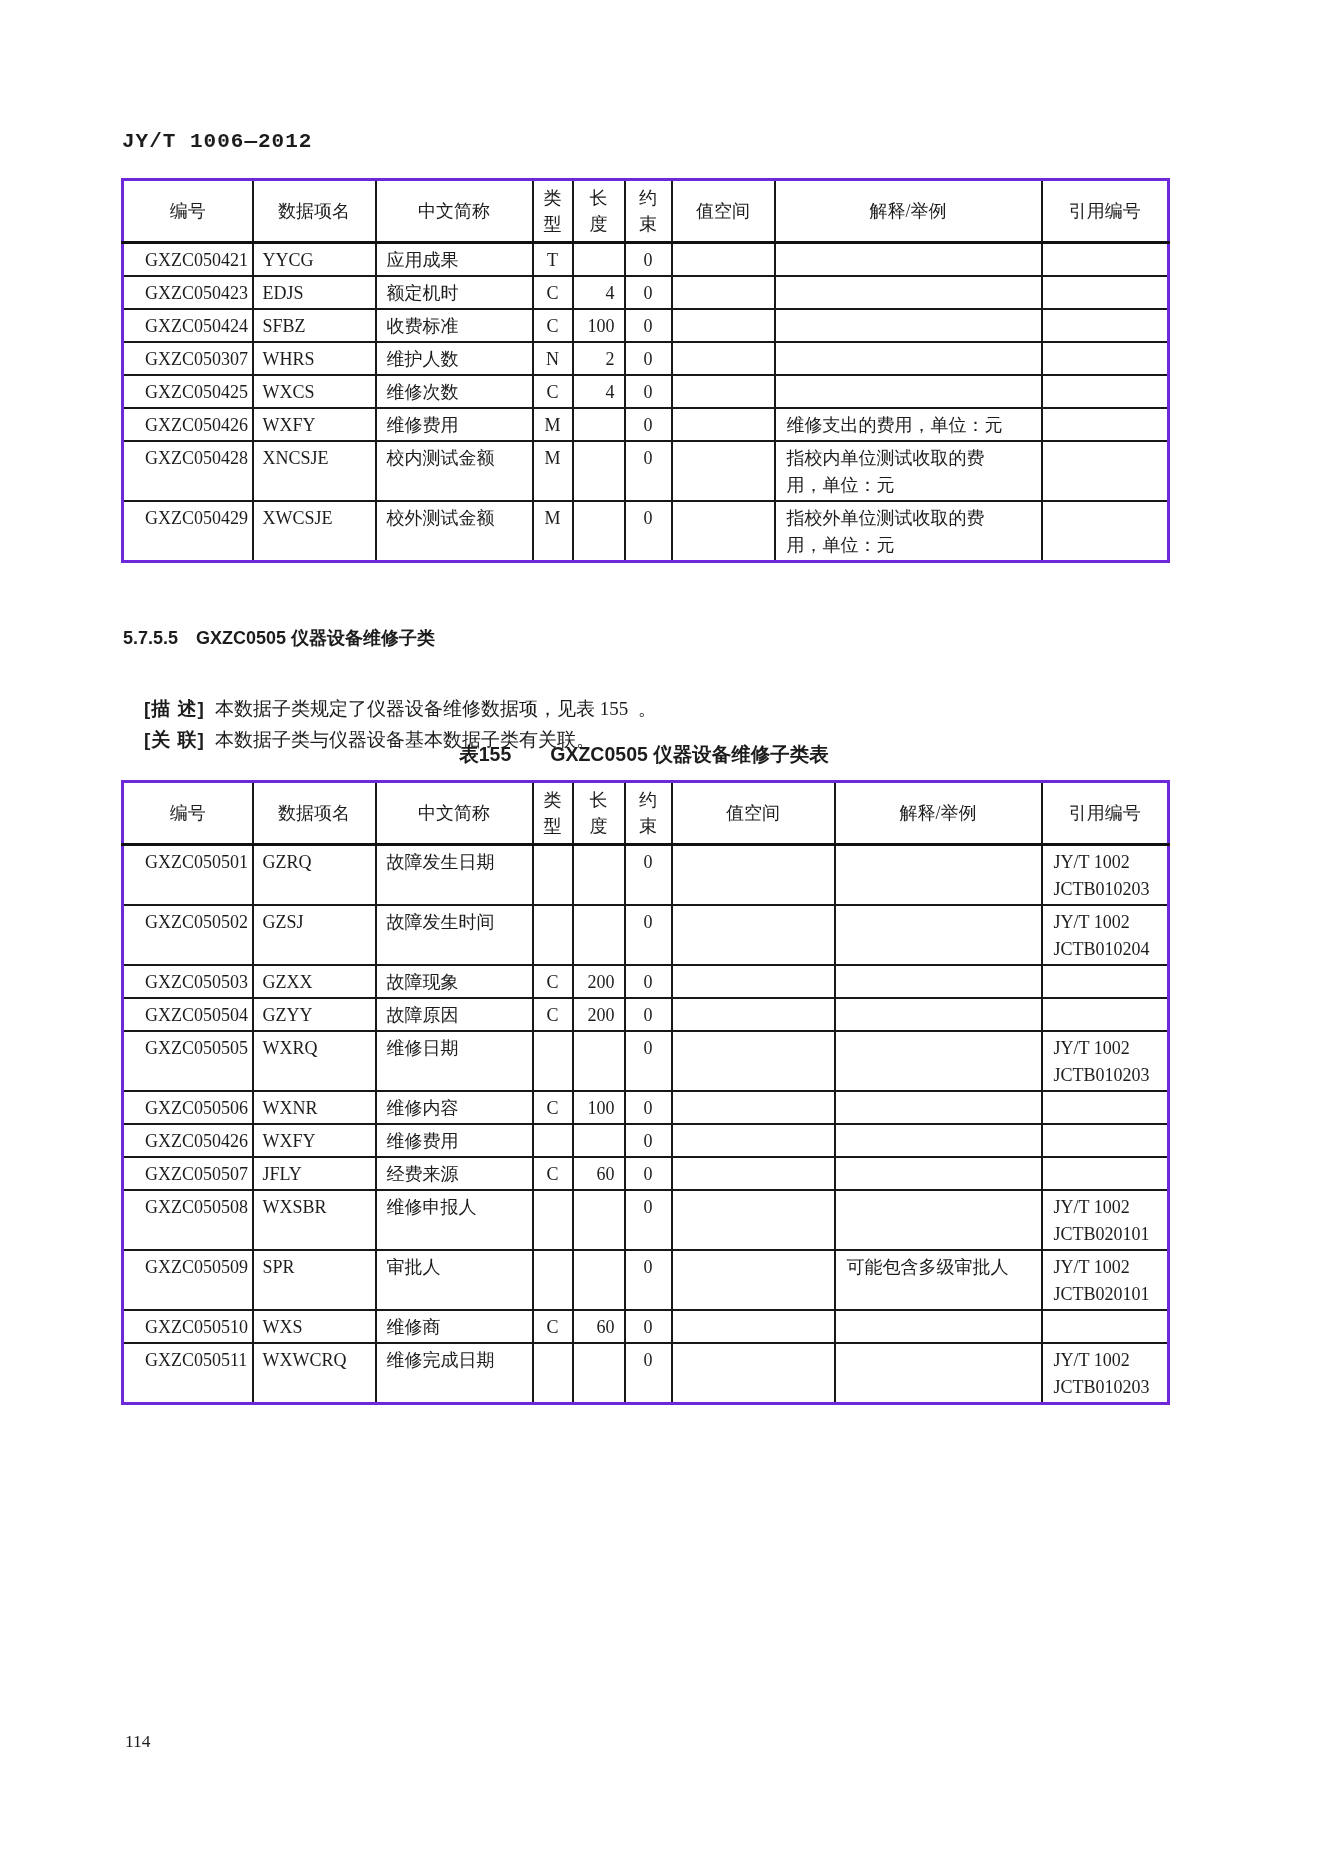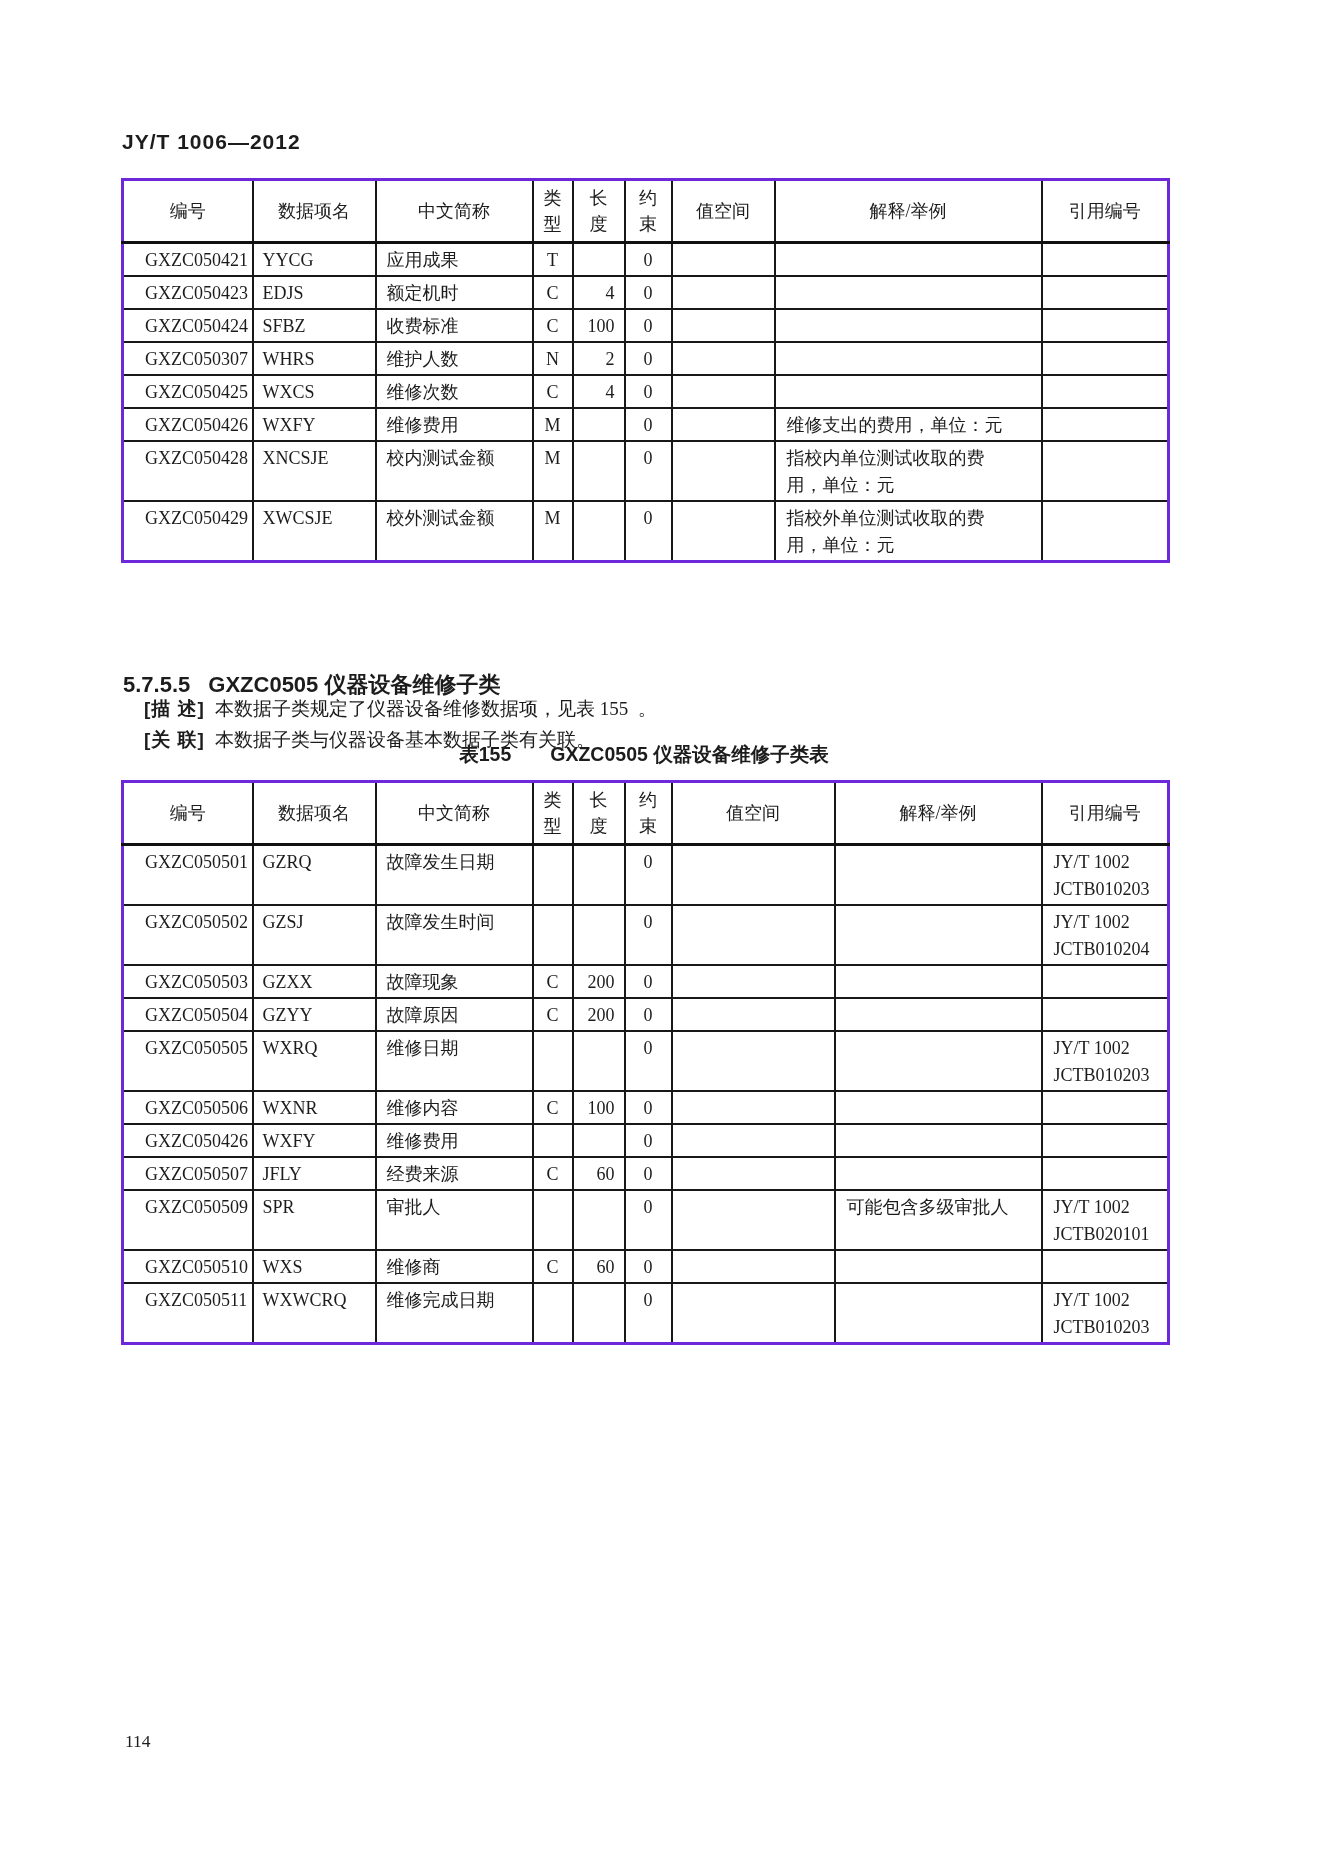--- a/index.html
+++ b/index.html
@@ -6,21 +6,21 @@
   .page{
     position:relative;
     width:1323px;height:1871px;
     background:#ffffff;
     font-family:"Liberation Serif","DejaVu Serif",serif;
     color:#1c1c1c;
     overflow:hidden;
   }
   .doc-code{
     position:absolute;left:122px;top:130px;
-    font-family:Liberation Sans, sans-serif;
+    font-family:Liberation Mono, monospace;
     font-weight:bold;font-size:21px;letter-spacing:1px;
   }
   table.dtable{
     position:absolute;left:121px;
     border-collapse:collapse;table-layout:fixed;
     border:3px solid #6d28d9;
     font-size:18px;
   }
   .t1{top:178px;width:1046px;}
   .t2{top:780px;width:1046px;}
@@ -51,21 +51,21 @@
   td.c2{padding-left:10px;}
   td.c3{text-align:center;}
   td.c4{text-align:right;padding-right:9px;}
   td.c5{text-align:center;}
   td.c6{padding-left:8px;}
   td.c7{padding-left:11px;border-radius:7px;}
   td.c8{padding-left:11px;}
   .sec-heading{
     position:absolute;left:123px;top:626px;
     font-family:"Liberation Sans","DejaVu Sans",sans-serif;
-    font-weight:bold;font-size:22px;margin-top:44px;
+    font-weight:bold;font-size:18px;
   }
   .sec-heading .sec-num{margin-right:18px;}
   .para{
     position:absolute;left:125px;
     font-size:19px;white-space:pre;
   }
   .p-desc{top:674px;}
   .p-rel{top:705px;}
   .para .plabel{
     font-family:"Liberation Sans","DejaVu Sans",sans-serif;
@@ -340,20 +340,32 @@
           <td class="c1">JFLY</td>
           <td class="c2">经费来源</td>
           <td class="c3">C</td>
           <td class="c4">60</td>
           <td class="c5">0</td>
           <td class="c6"></td>
           <td class="c7"></td>
           <td class="c8"></td>
         </tr>
         <tr class="tall">
+          <td class="c0">GXZC050508</td>
+          <td class="c1">WXSBR</td>
+          <td class="c2">维修申报人</td>
+          <td class="c3"></td>
+          <td class="c4"></td>
+          <td class="c5">0</td>
+          <td class="c6"></td>
+          <td class="c7"></td>
+          <td class="c8">JY/T 1002
+JCTB020101</td>
+        </tr>
+        <tr class="tall">
           <td class="c0">GXZC050509</td>
           <td class="c1">SPR</td>
           <td class="c2">审批人</td>
           <td class="c3"></td>
           <td class="c4"></td>
           <td class="c5">0</td>
           <td class="c6"></td>
           <td class="c7">可能包含多级审批人</td>
           <td class="c8">JY/T 1002
 JCTB020101</td>

